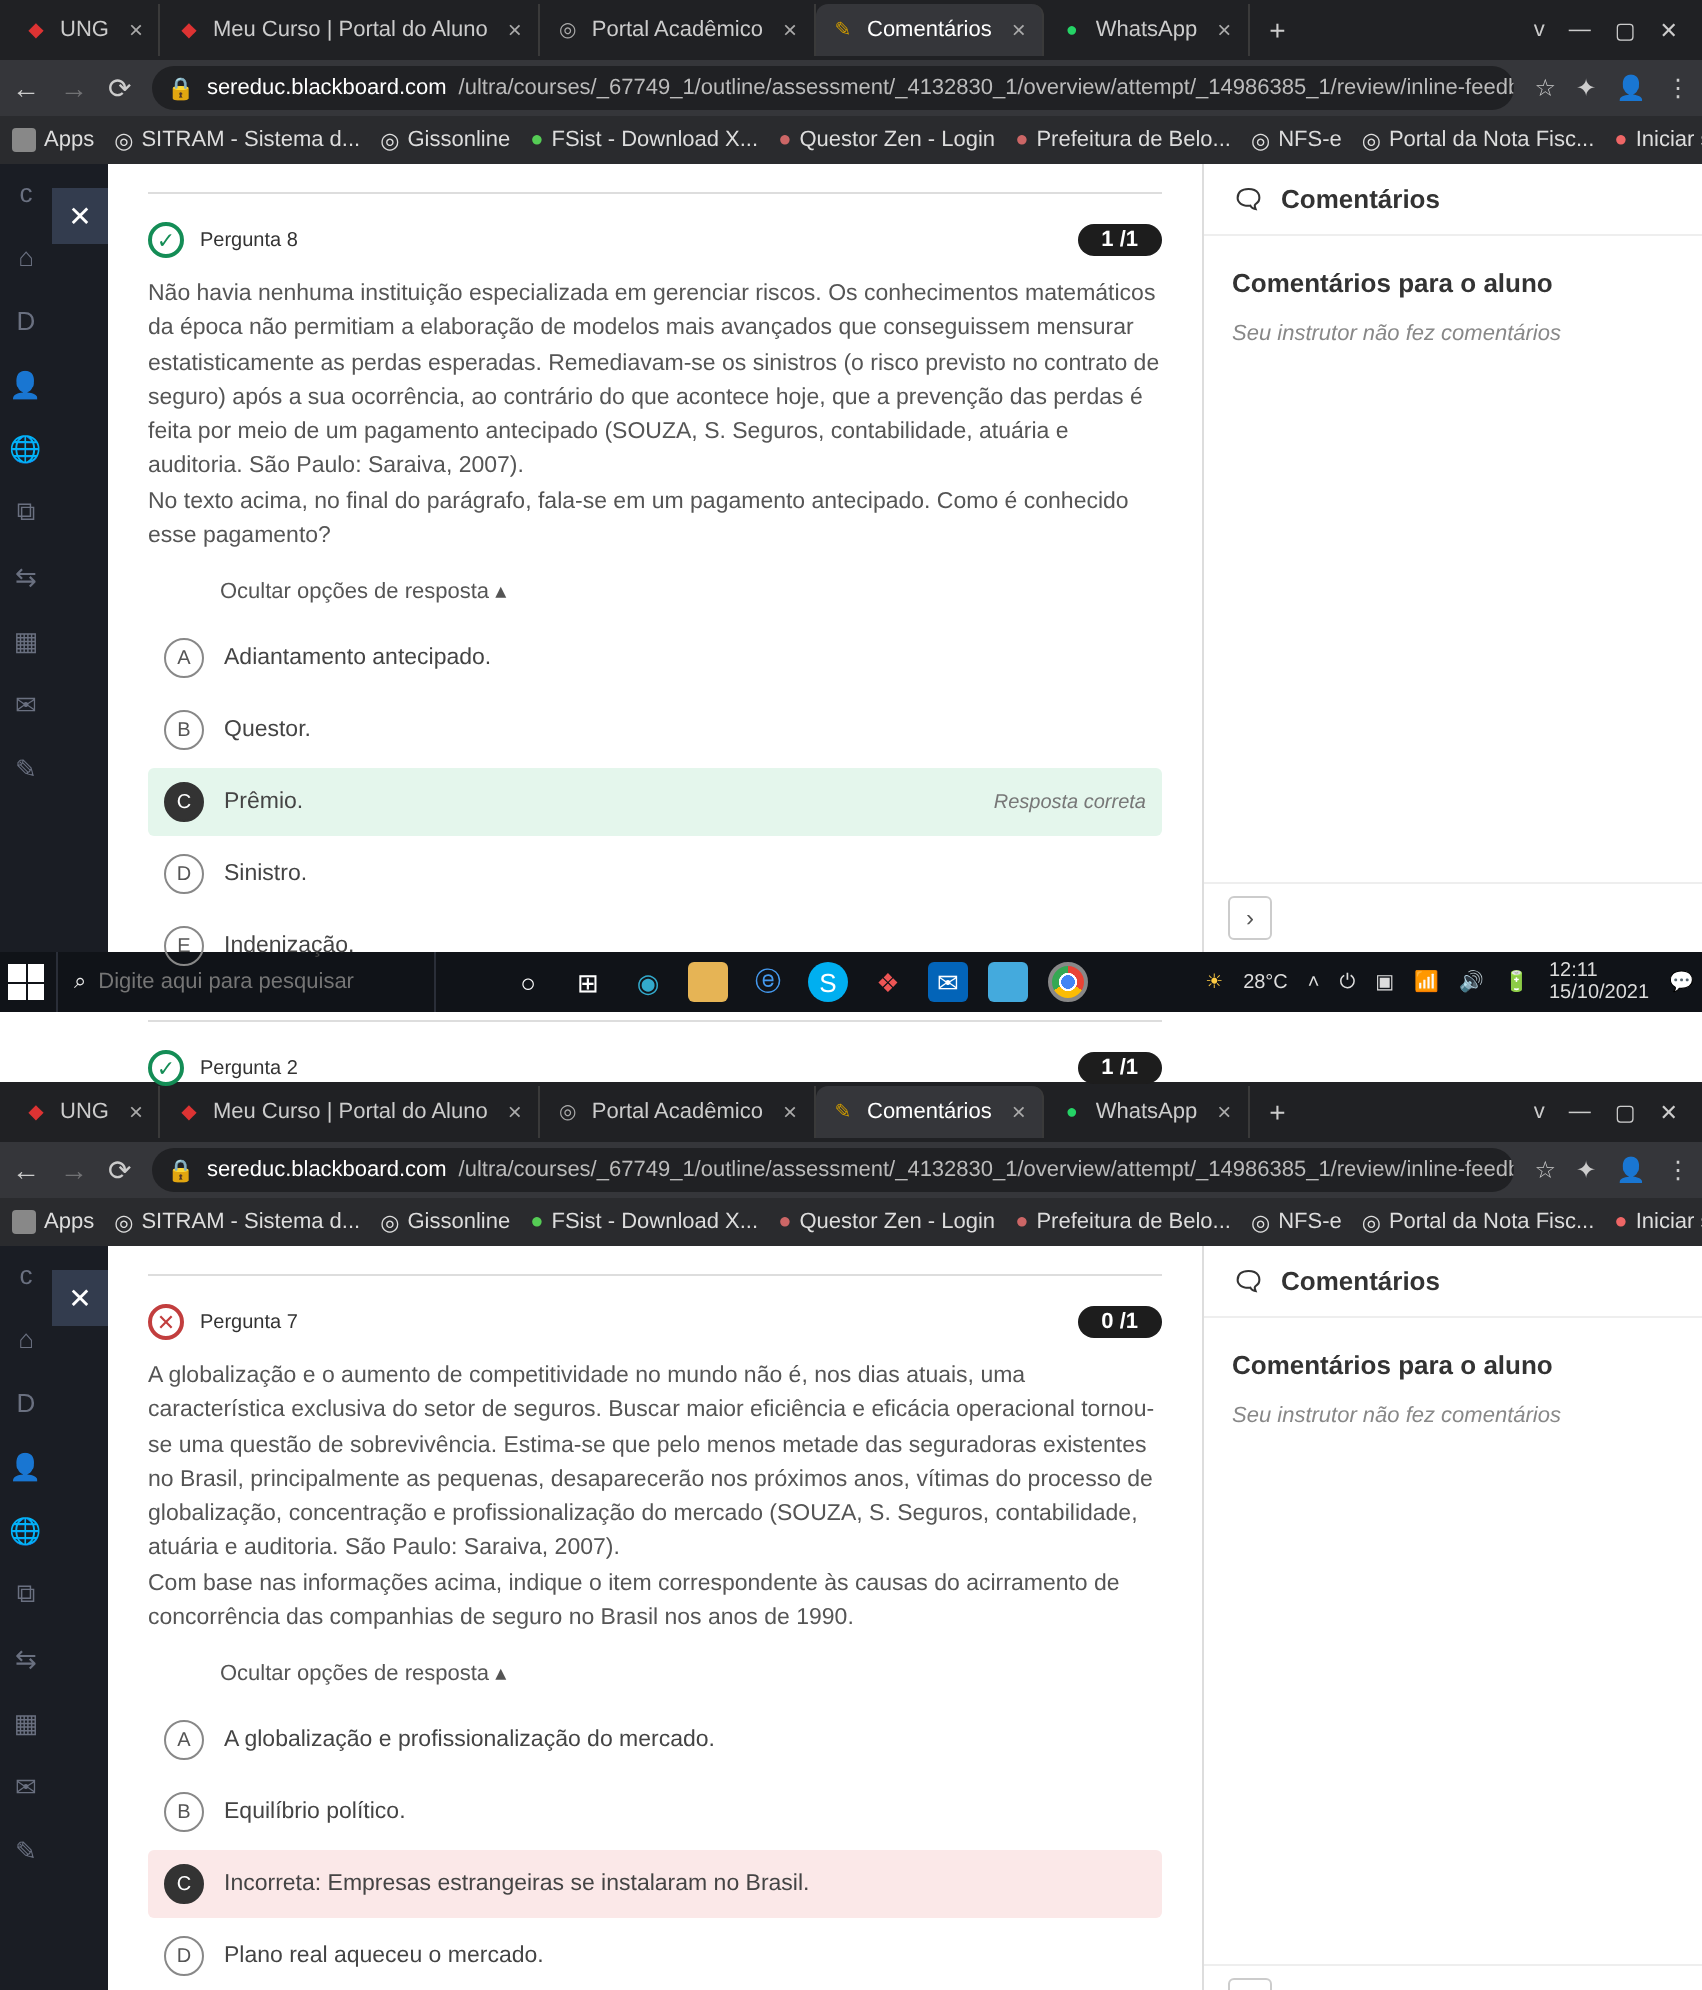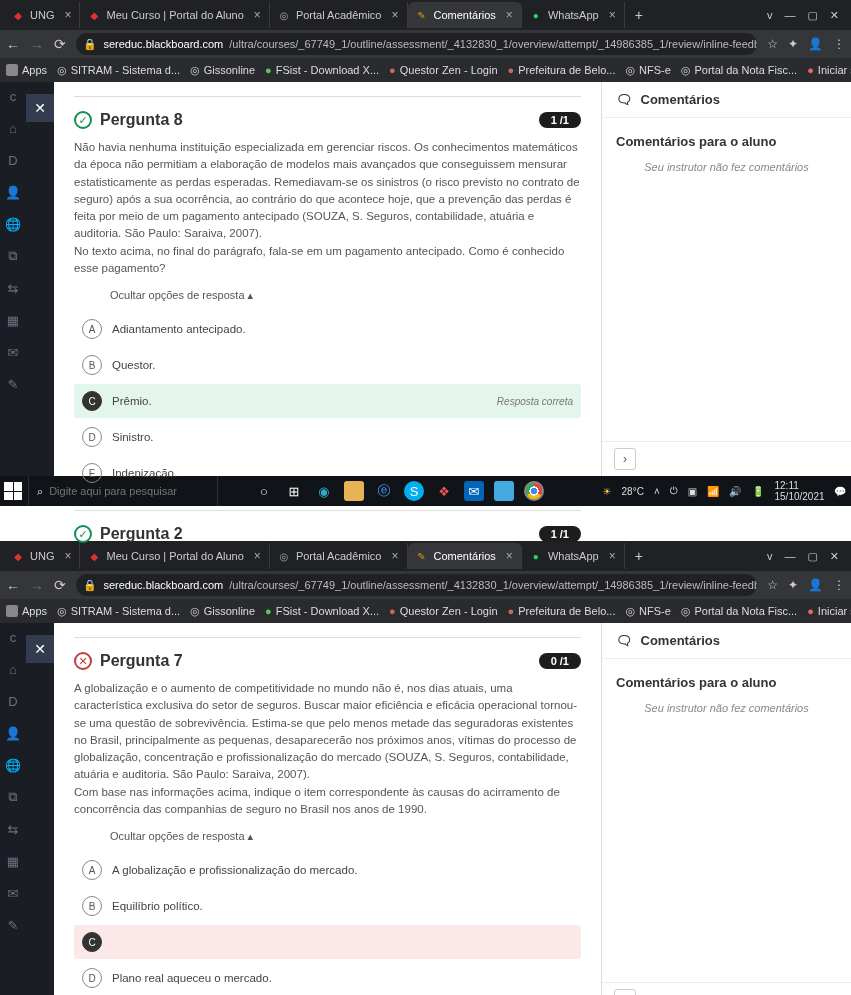--- a/index.html
+++ b/index.html
@@ -23,35 +23,35 @@
   .bm-spacer { flex: 1; }
   .content-area { display: flex; background: #1a1d24; }
   .left-rail { width: 26px; background: #1a1d24; display: flex; flex-direction: column; align-items: center; padding-top: 6px; gap: 16px; color: #6a7080; font-size: 13px; }
   .close-panel { position: relative; }
   .close-btn { width: 28px; height: 28px; background: #333c4e; color: #fff; display: flex; align-items: center; justify-content: center; font-size: 14px; margin-top: 12px; cursor: pointer; }
   .main-panel { flex: 1; background: #fff; padding: 14px 20px 6px 20px; position: relative; min-height: 0; }
   .question-block { border-top: 1px solid #ddd; padding-top: 14px; }
   .q-header { display: flex; align-items: center; gap: 8px; margin-bottom: 10px; }
   .q-check { width: 18px; height: 18px; border: 2px solid #148d56; border-radius: 50%; display: flex; align-items: center; justify-content: center; color: #148d56; font-size: 11px; }
   .q-wrong { width: 18px; height: 18px; border: 2px solid #c23e3e; border-radius: 50%; display: flex; align-items: center; justify-content: center; color: #c23e3e; font-size: 11px; }
-  .q-title { font-size: 16px; font-weight: 700; color: #333; }
+  .q-title { font-size: 10px; font-weight: 400; color: #333; }
   .q-score { margin-left: auto; background: #1d1d1d; color: #fff; padding: 2px 12px; border-radius: 12px; font-size: 11px; font-weight: 600; }
   .q-text { font-size: 11.5px; color: #555; line-height: 1.5; margin-bottom: 12px; }
   .hide-opts { font-size: 11px; color: #555; margin-bottom: 10px; cursor: pointer; margin-left: 36px; }
   .option-row { display: flex; align-items: center; padding: 7px 8px; gap: 10px; font-size: 11.5px; color: #444; border-radius: 3px; margin-bottom: 2px; }
   .option-row.correct-sel { background: #e4f6ec; }
   .option-row.wrong-sel { background: #fbe8e8; }
   .opt-letter { width: 20px; height: 20px; border: 1.2px solid #888; border-radius: 50%; display: flex; align-items: center; justify-content: center; font-size: 10px; color: #555; flex-shrink: 0; }
   .opt-letter.filled { background: #333; color: #fff; border-color: #333; }
   .opt-feedback { margin-left: auto; font-size: 10px; font-style: italic; color: #777; }
   .side-panel { width: 250px; background: #fff; border-left: 1px solid #ddd; display: flex; flex-direction: column; }
   .side-header { display: flex; align-items: center; padding: 10px 14px; gap: 8px; border-bottom: 1px solid #eee; font-size: 13px; font-weight: 600; color: #333; }
   .side-body { padding: 16px 14px; flex: 1; }
   .side-subtitle { font-size: 13px; font-weight: 600; color: #333; margin-bottom: 12px; }
-  .side-empty { font-size: 11px; font-style: italic; color: #888; text-align: center; }
+  .side-empty { font-size: 11px; font-style: italic; color: #888; }
   .side-footer { border-top: 1px solid #eee; padding: 6px 12px; }
   .side-arrow { width: 22px; height: 22px; border: 1px solid #ccc; border-radius: 3px; display: flex; align-items: center; justify-content: center; font-size: 12px; color: #555; cursor: pointer; }
   .taskbar { height: 30px; background: #101318; display: flex; align-items: center; padding: 0 4px; gap: 6px; color: #eee; font-size: 11px; }
   .tb-start { width: 18px; height: 18px; display: grid; grid-template-columns: 1fr 1fr; grid-template-rows: 1fr 1fr; gap: 1px; cursor: pointer; }
   .tb-start div { background: #fff; }
   .tb-search { display: flex; align-items: center; gap: 6px; background: #101318; padding: 0 8px; height: 30px; width: 190px; border-left: 1px solid #2a2e38; border-right: 1px solid #2a2e38; }
   .tb-search input { background: transparent; border: none; color: #ccc; font-size: 11px; width: 100%; outline: none; }
   .tb-icons { display: flex; gap: 10px; align-items: center; margin-left: 30px; }
   .tb-icon { width: 20px; height: 20px; border-radius: 3px; display: flex; align-items: center; justify-content: center; font-size: 13px; cursor: pointer; }
   .tb-right { margin-left: auto; display: flex; align-items: center; gap: 10px; font-size: 10px; color: #ddd; }
@@ -392,20 +392,21 @@
             <div class="option-row">
               <span class="opt-letter">A</span>
               <span style="max-width: 400px;">A globalização e profissionalização do mercado.</span>
             </div>
             <div class="option-row">
               <span class="opt-letter">B</span>
               <span style="max-width: 400px;">Equilíbrio político.</span>
             </div>
             <div class="option-row wrong-sel">
               <span class="opt-letter filled">C</span>
+              <span style="max-width: 400px;">Incorreta: Empresas estrangeiras se instalaram no Brasil.</span>
             </div>
             <div class="option-row">
               <span class="opt-letter">D</span>
               <span style="max-width: 400px;">Plano real aqueceu o mercado.</span>
             </div>
           </div>
       </div>
     </div>
     <div class="side-panel">
       <div class="side-header">

